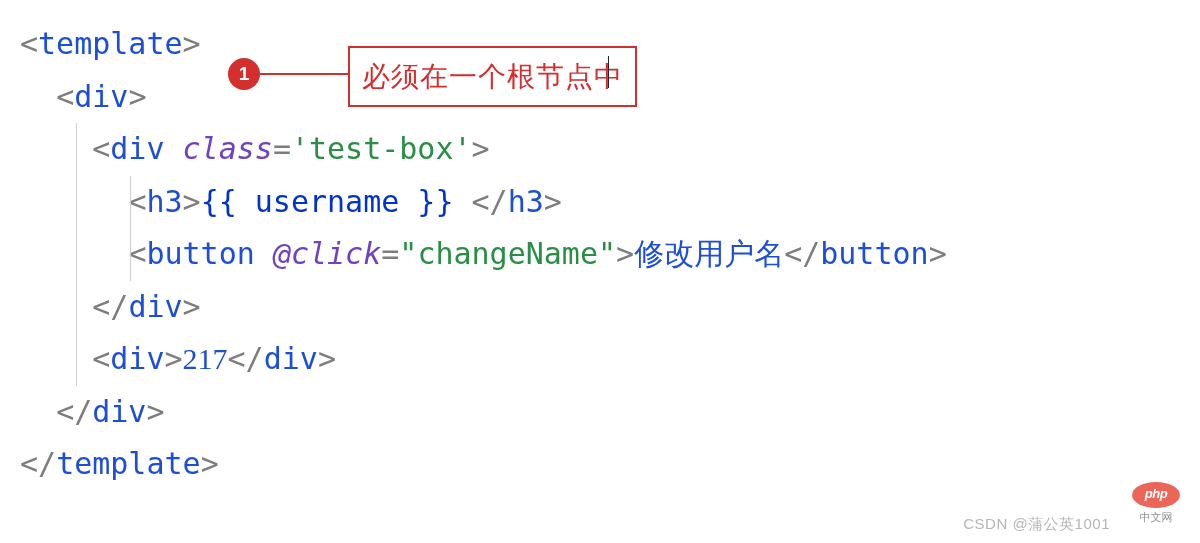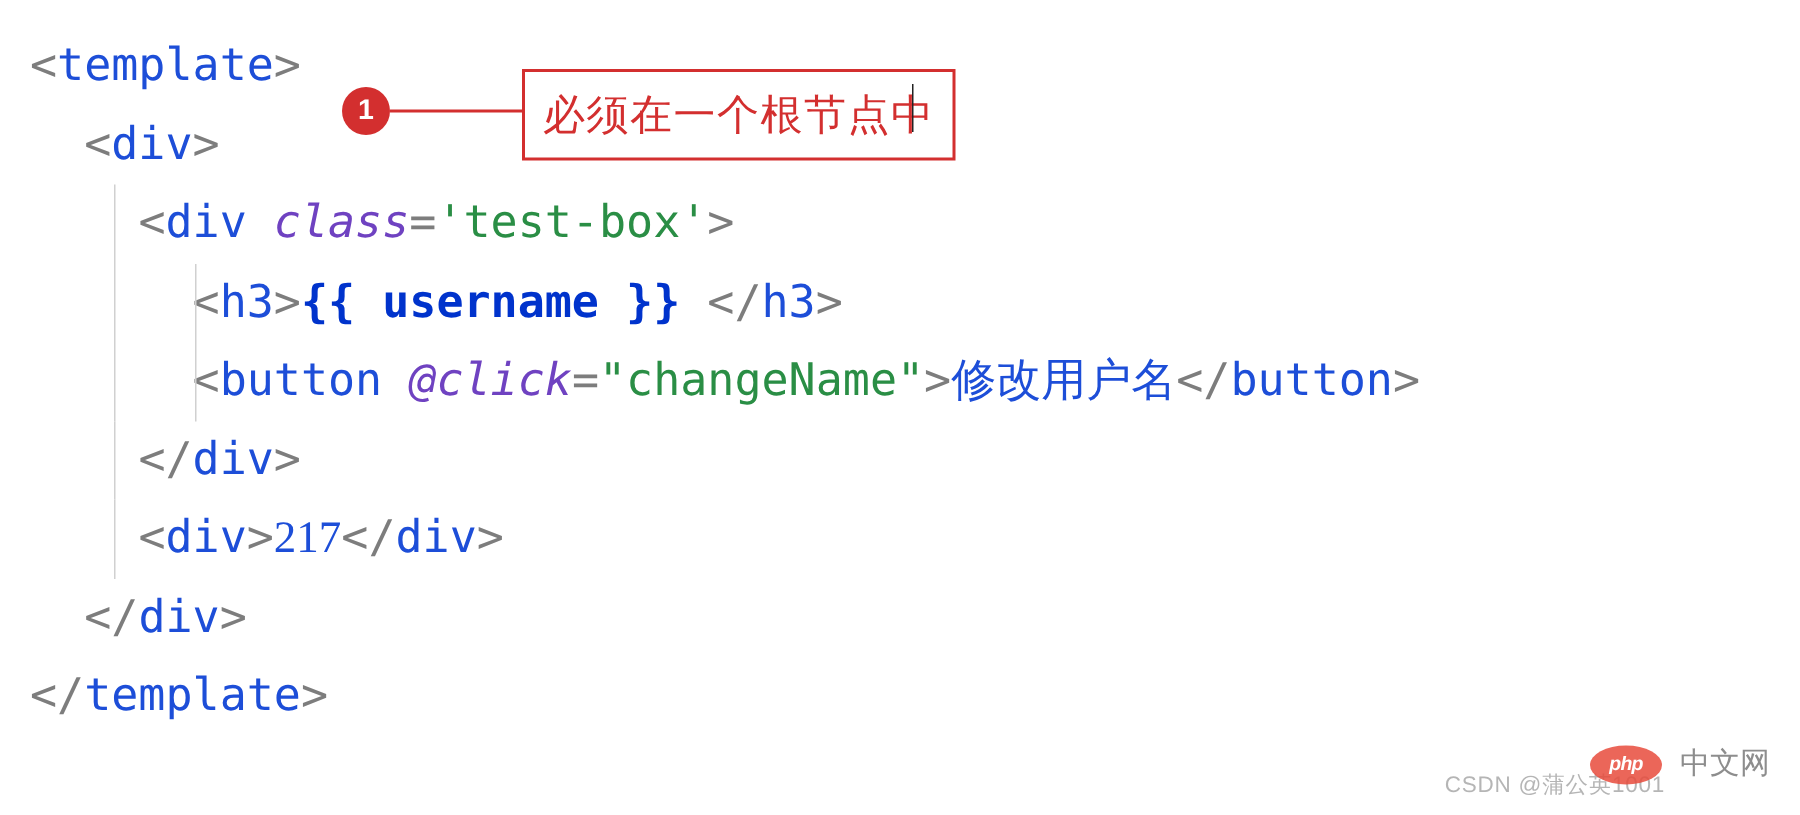--- a/index.html
+++ b/index.html
@@ -30,21 +30,21 @@
     }
     .indent-guide.g1 { left: 56px; }
     .indent-guide.g2 { left: 110px; }
     .indent-guides-wrap {
       position: relative;
     }
     .punct { color: #7d7d7d; }
     .tag { color: #1d4ed8; }
     .attr-name { color: #6f42c1; font-style: italic; }
     .attr-value { color: #2a8e45; }
-    .mustache { color: #0033cc; font-weight: 700; }
+    .mustache { color: #0033cc; font-weight: 400; }
     .text { color: #1d4ed8; font-family: Liberation Serif, serif; }
     .annotation-badge {
       display: inline-flex;
       align-items: center;
       justify-content: center;
       width: 32px;
       height: 32px;
       border-radius: 50%;
       background: #d32f2f;
       color: #fff;
@@ -84,41 +84,42 @@
       color: rgba(120,120,120,0.55);
       letter-spacing: 0.5px;
       text-align: right;
     }
     .watermark-php {
       position: absolute;
       right: 20px;
       bottom: 16px;
       display: flex;
       align-items: center;
-      gap: 12px;
+      gap: 0;
+      flex-direction: column;
     }
     .php-oval {
       width: 48px;
       height: 26px;
       border-radius: 50%;
       background: #e84c3d;
       color: #fff;
       font-family: 'Arial Black', Arial, sans-serif;
       font-size: 13px;
       font-weight: bold;
       display: flex;
       align-items: center;
       justify-content: center;
       font-style: italic;
       letter-spacing: -0.5px;
       opacity: 0.85;
     }
     .php-text {
       font-family: 'Microsoft YaHei', sans-serif;
-      font-size: 20px;
+      font-size: 11px;
       color: rgba(80,80,80,0.65);
     }
   </style>
 </head>
 <body>
 
 <span class="annotation-badge" style="left:228px; top:58px;">1</span>
 <span class="annotation-line" style="left:260px; top:73px; width:88px;"></span>
 <span class="annotation-box" style="left:348px; top:46px;">
   <span>必须在一个根节点中</span>

